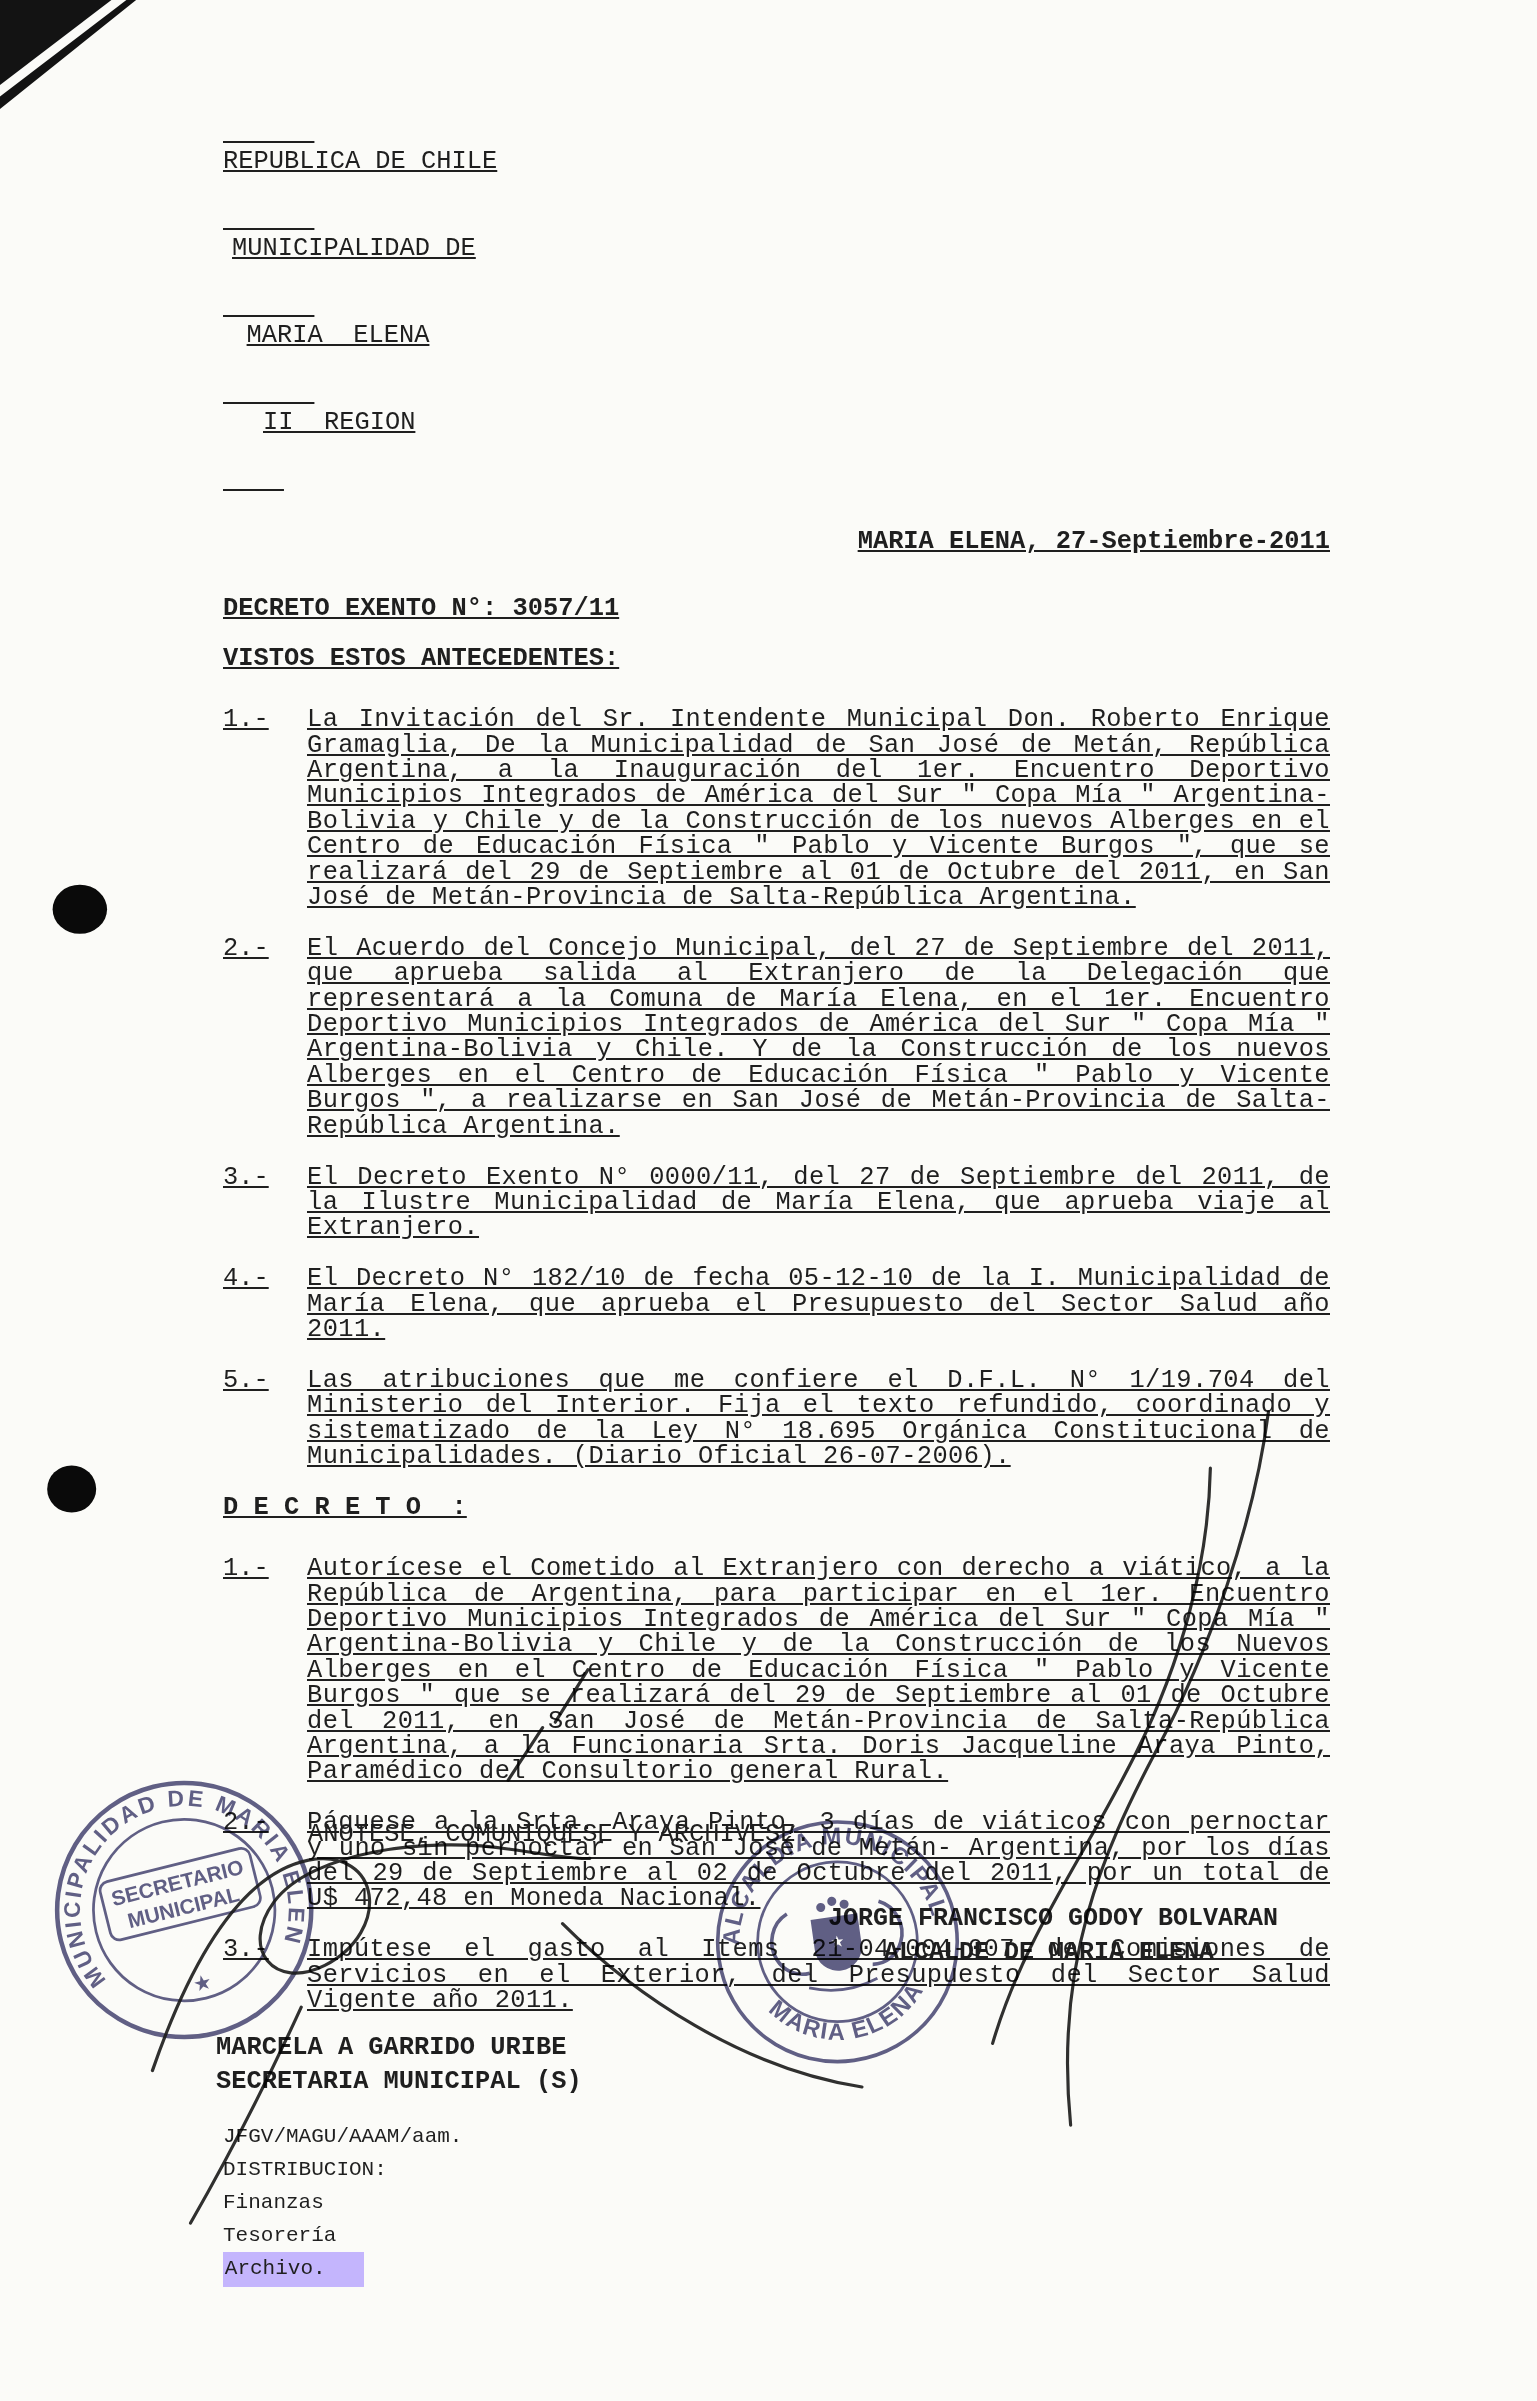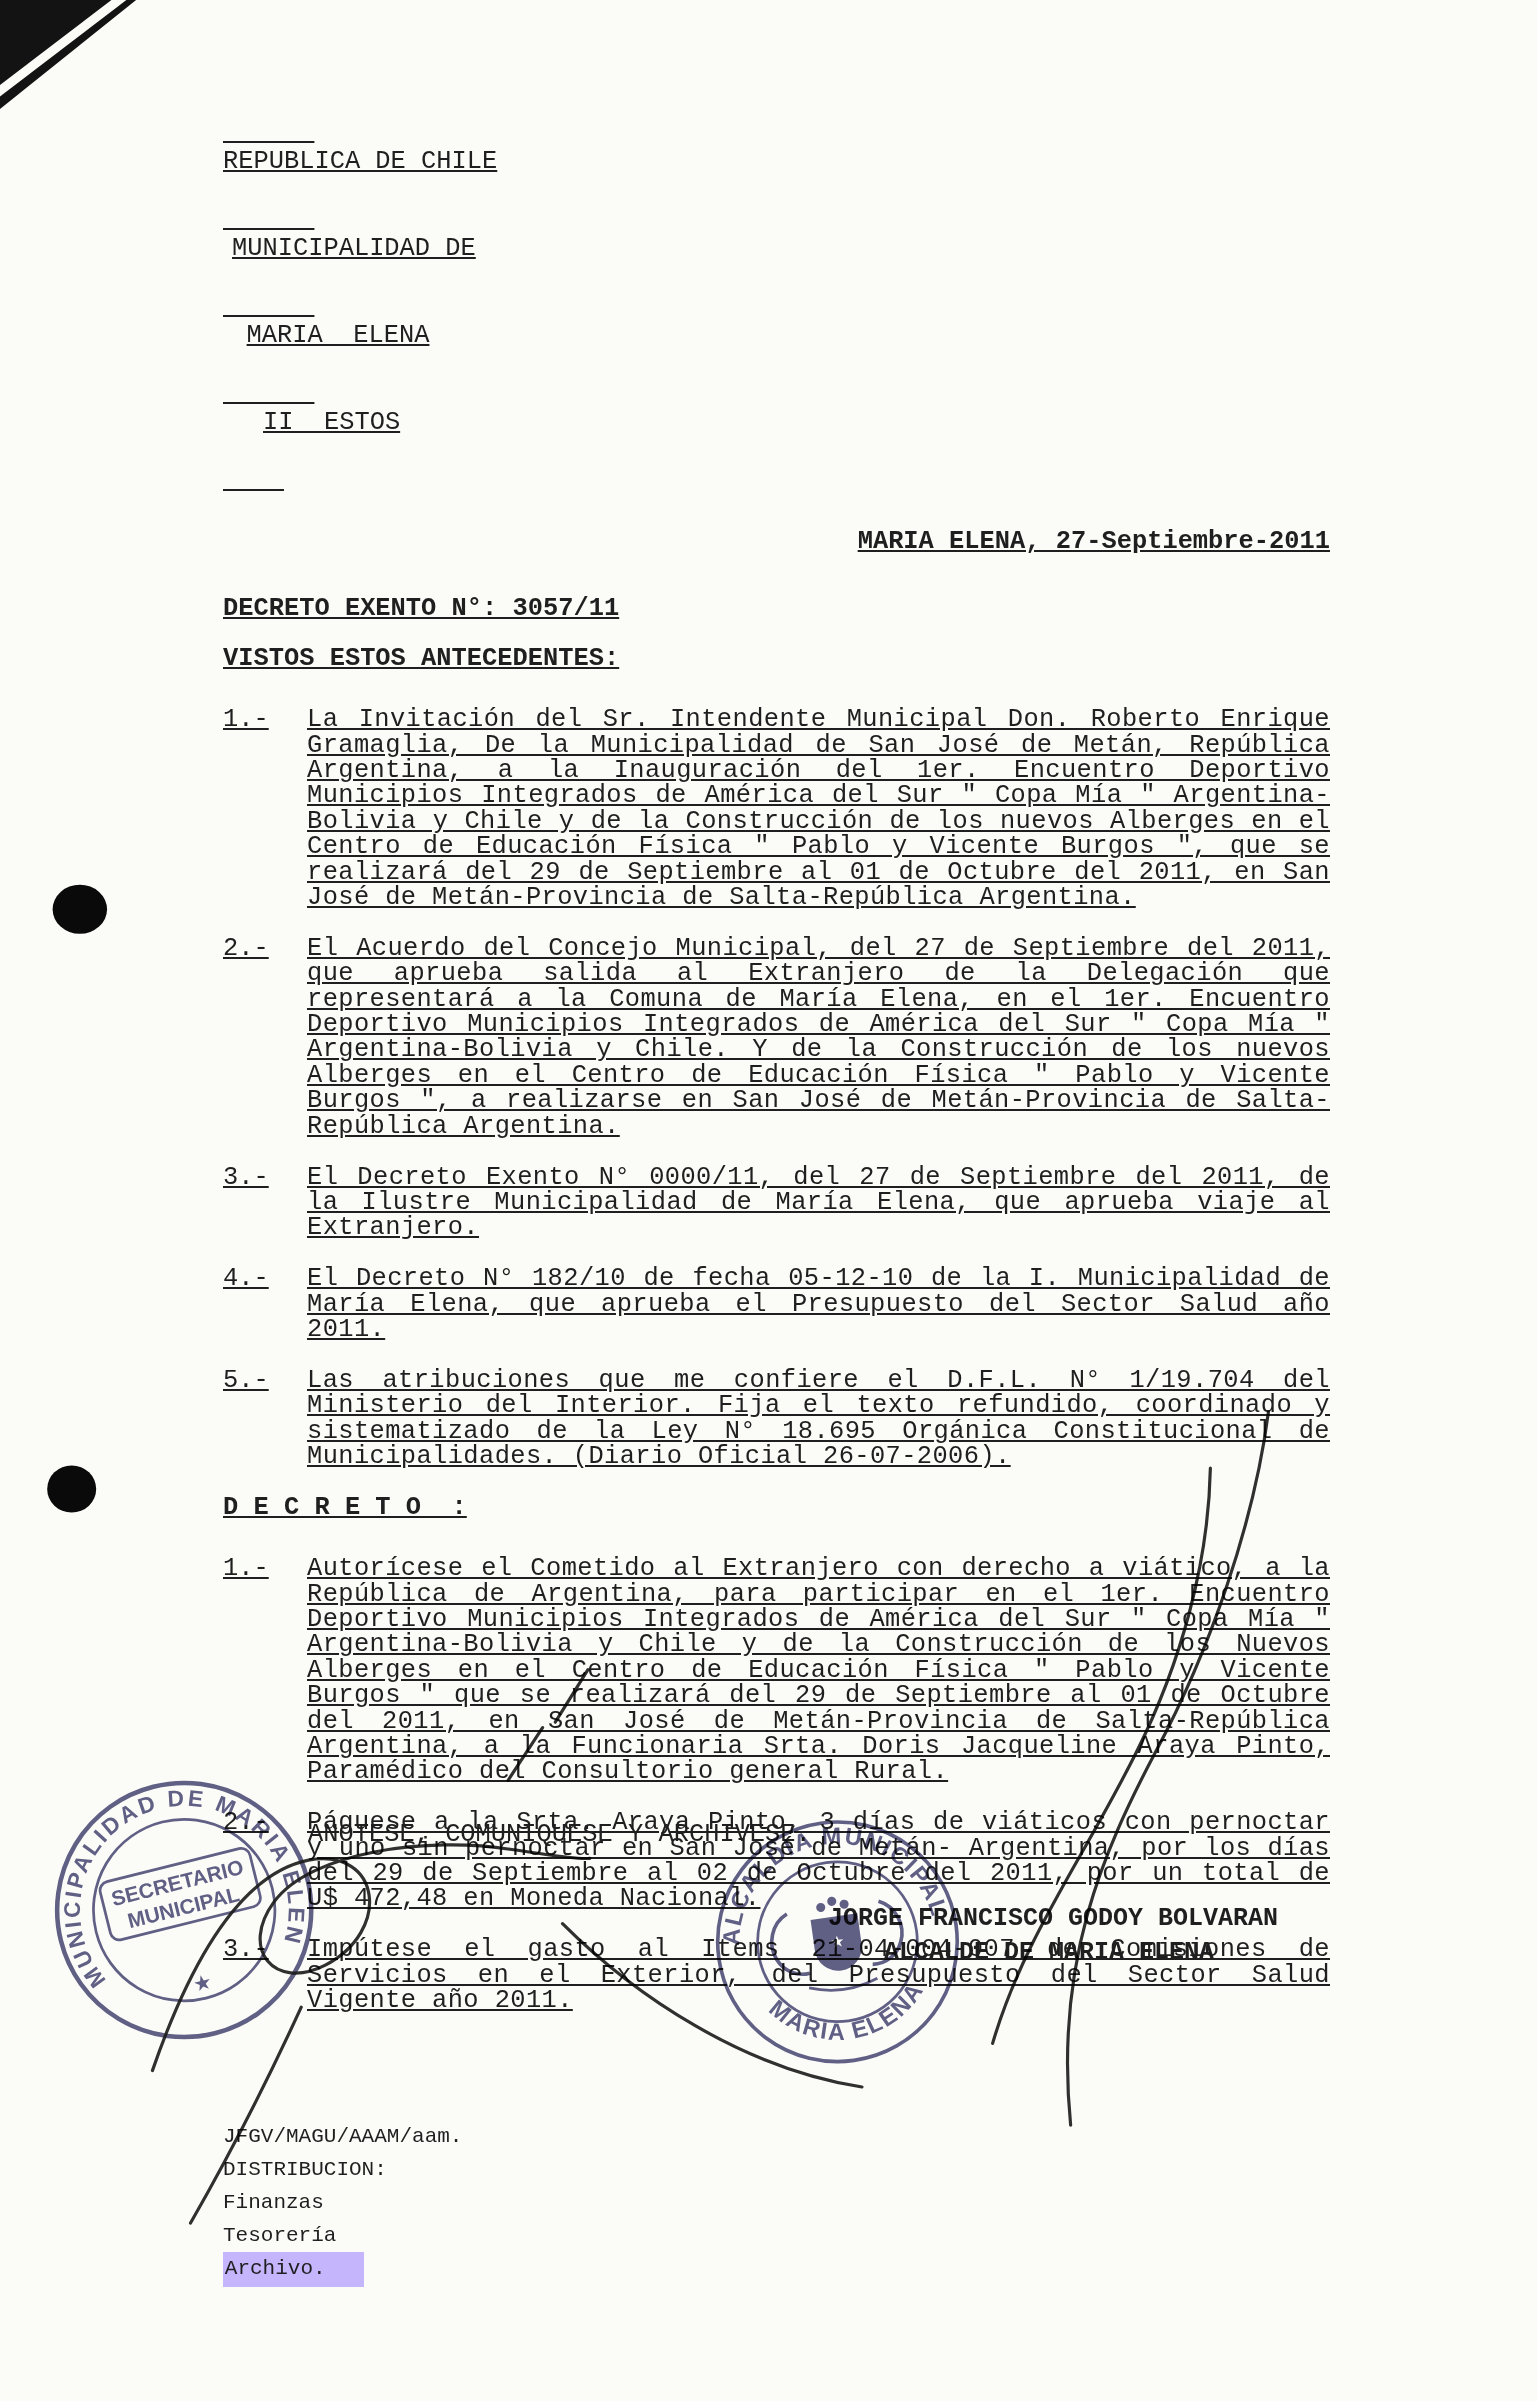--- a/index.html
+++ b/index.html
@@ -74,21 +74,21 @@
 <body>
 
 <div class="page">
 
   <div class="content">
 
     <div class="letterhead pre">
       <div>REPUBLICA DE CHILE</div>
       <div class="lh-1">MUNICIPALIDAD DE</div>
       <div class="lh-2">MARIA  ELENA</div>
-      <div class="lh-3">II  ESTOS</div>
+      <div class="lh-3">II  REGION</div>
     </div>
 
     <div class="dateline bold">MARIA ELENA, 27-Septiembre-2011</div>
 
     <div class="decree-number bold">DECRETO EXENTO N°: 3057/11</div>
 
     <div class="section-heading bold">VISTOS ESTOS ANTECEDENTES:</div>
 
     <div class="item">
       <div class="item-num">1.-</div>
@@ -128,20 +128,24 @@
 
   </div>
 
   <div class="closing">ANOTESE, COMUNIQUESE Y ARCHIVESE.</div>
 
   <div class="sig-alcalde">
     <div>JORGE FRANCISCO GODOY BOLVARAN</div>
     <div class="indent">ALCALDE DE MARIA ELENA</div>
   </div>
 
+  <div class="sig-secretaria">
+    <div>MARCELA A GARRIDO URIBE</div>
+    <div>SECRETARIA MUNICIPAL (S)</div>
+  </div>
 
   <div class="footer">
     <div>JFGV/MAGU/AAAM/aam.</div>
     <div>DISTRIBUCION:</div>
     <div>Finanzas</div>
     <div>Tesorería</div>
     <div><span class="smudge">Archivo.</span></div>
   </div>
 
   <svg class="overlay" width="1537" height="2401" viewBox="0 0 1694 2646" xmlns="http://www.w3.org/2000/svg">

